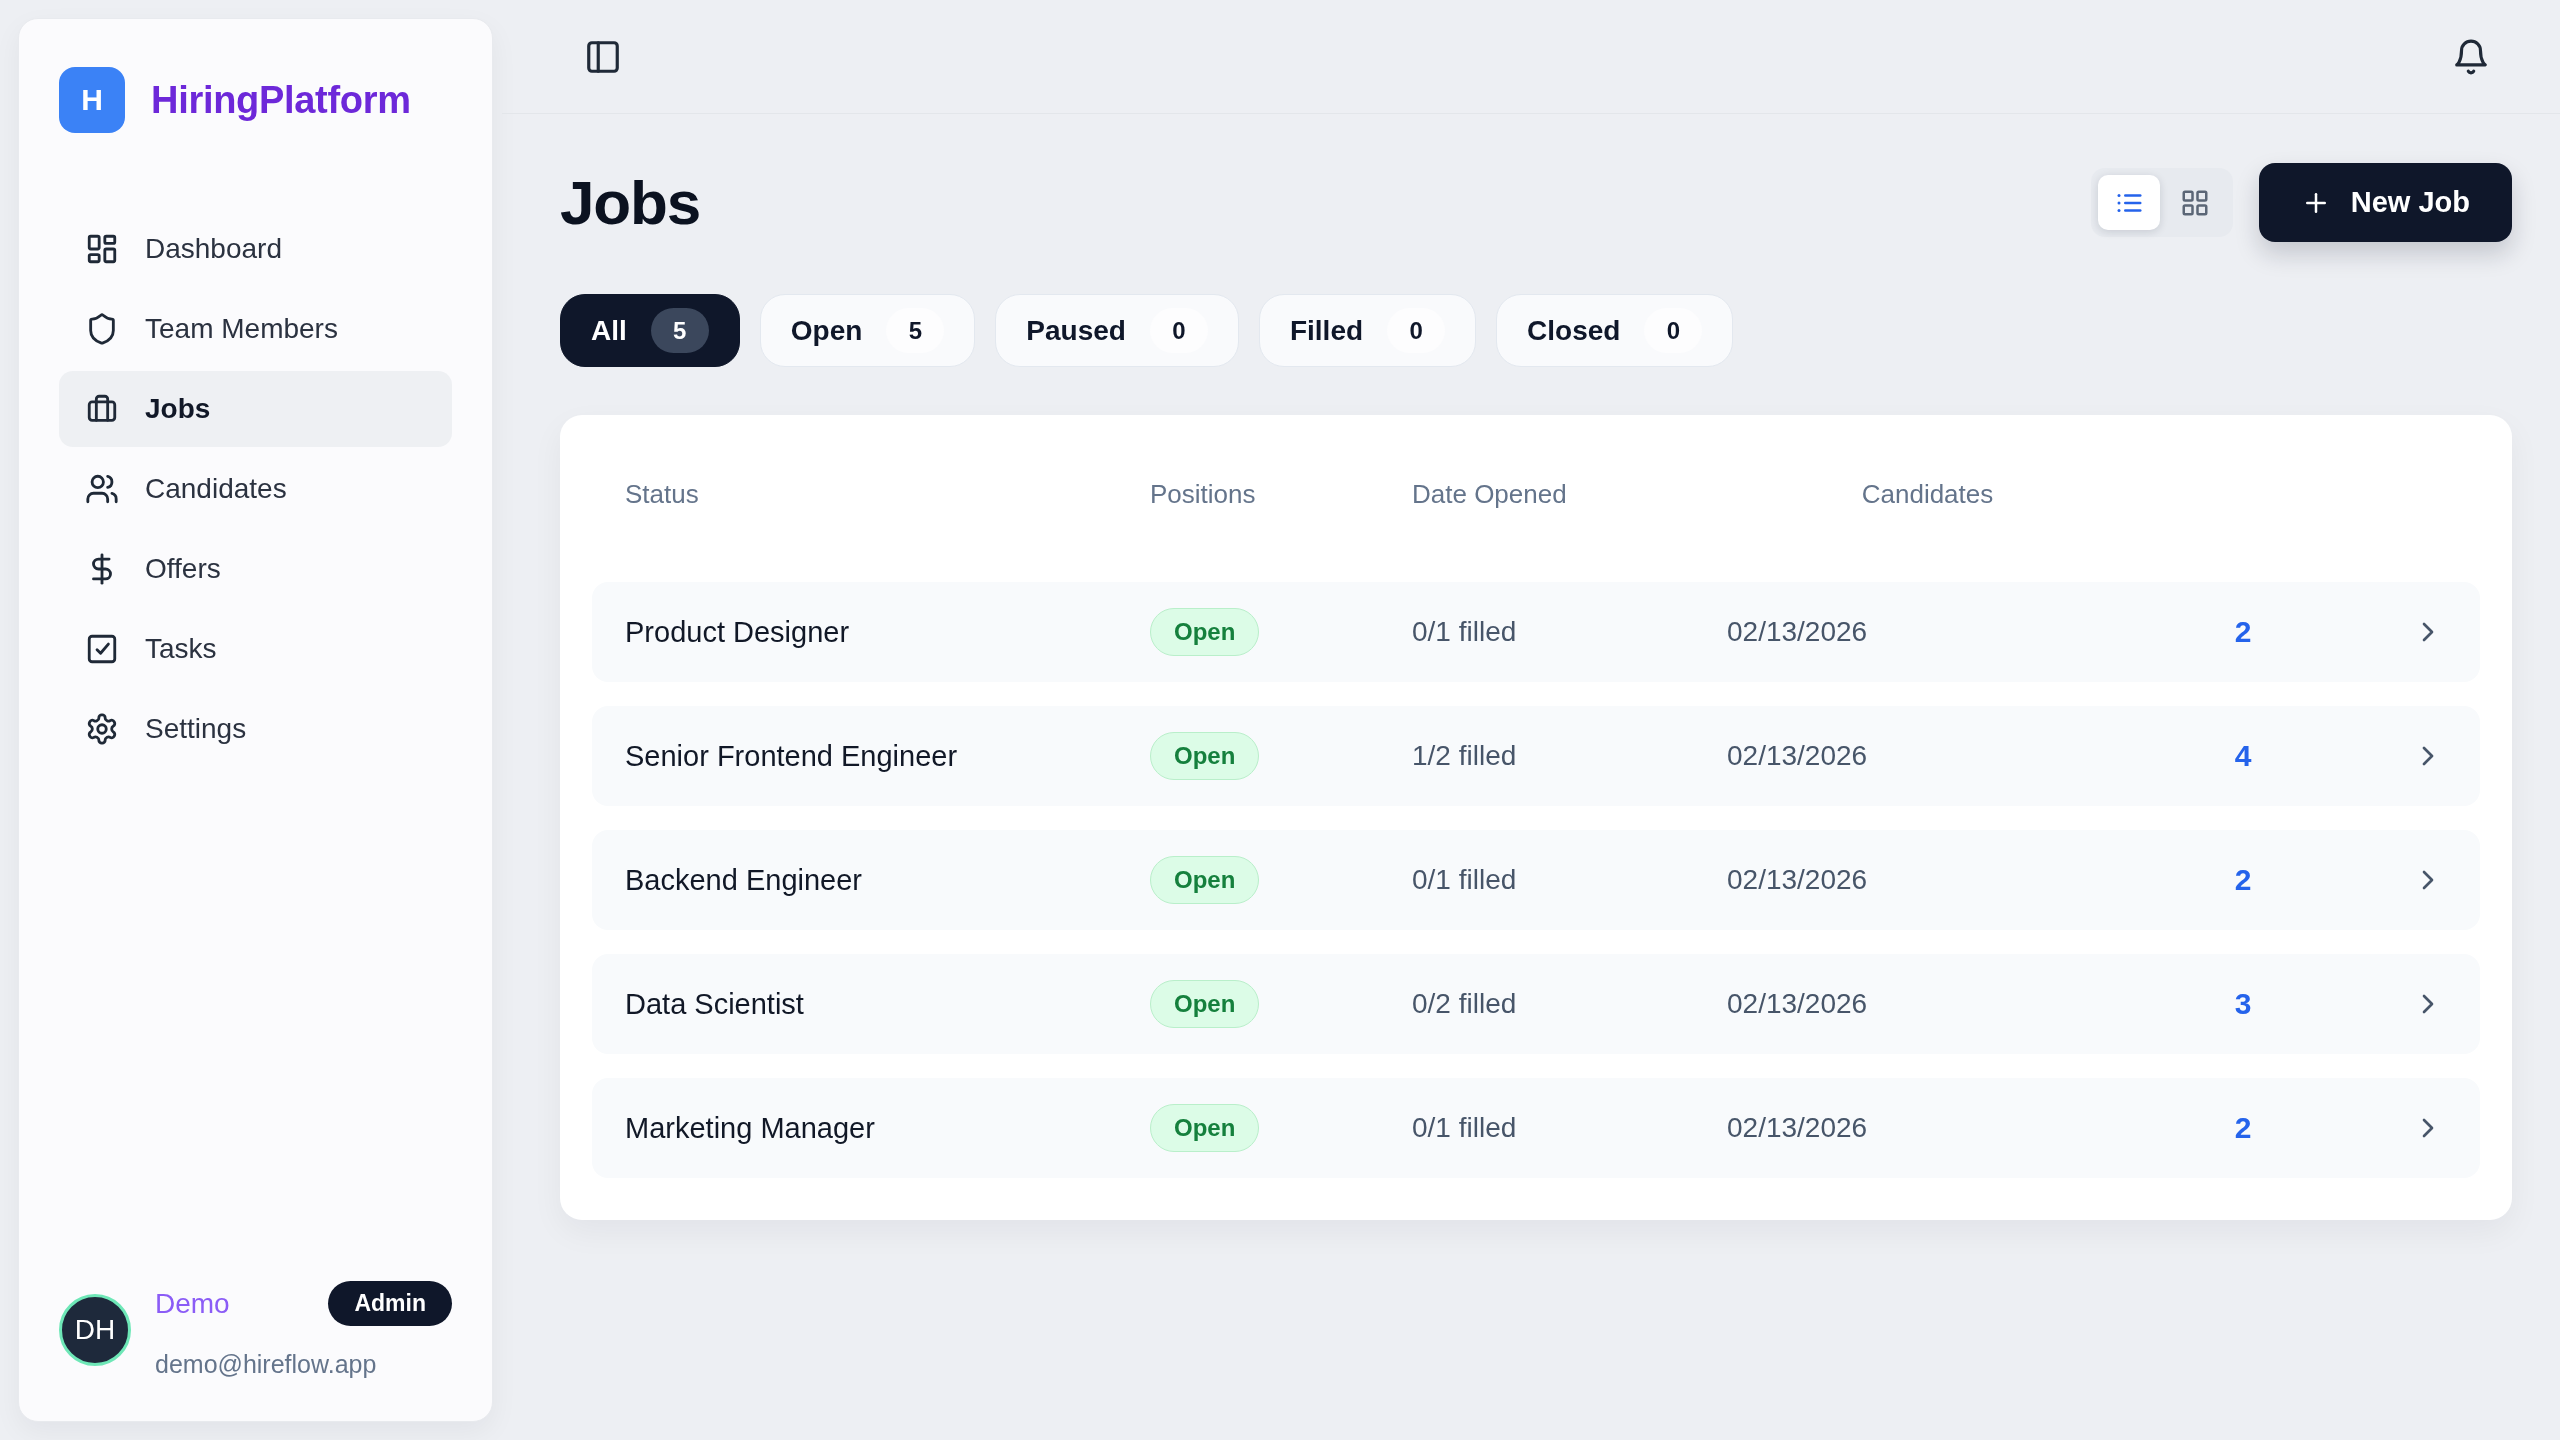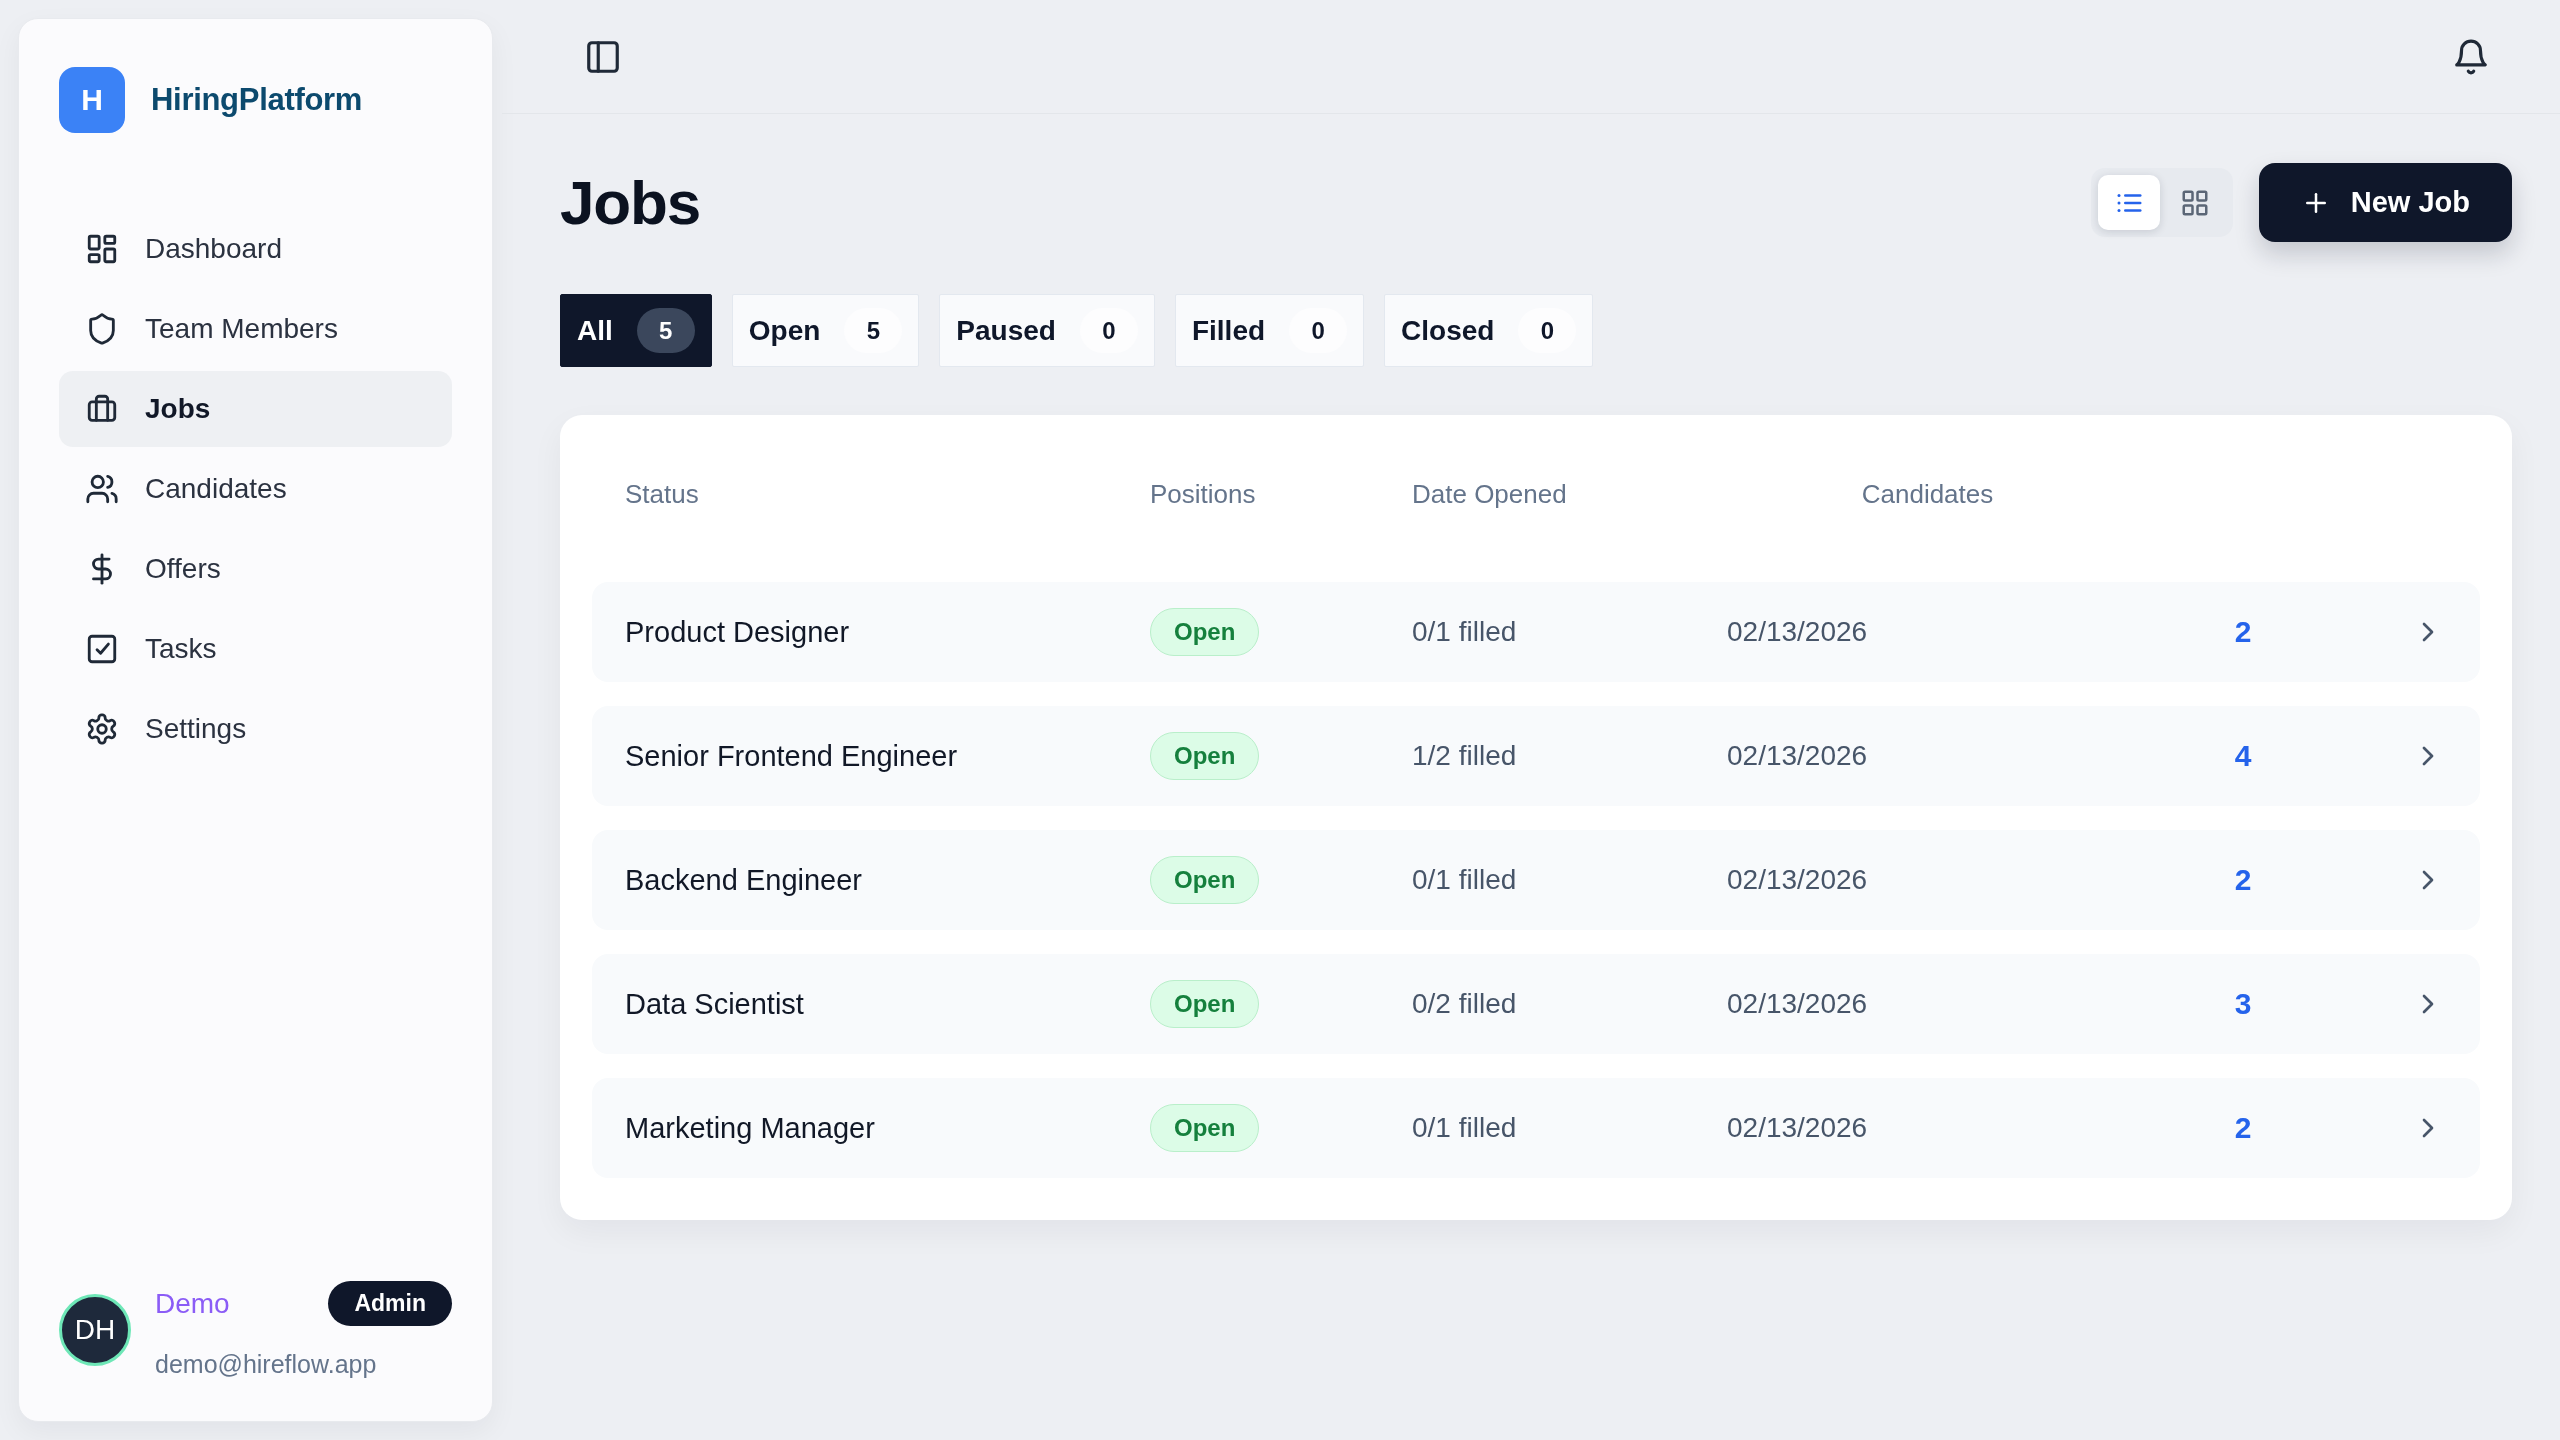--- a/index.html
+++ b/index.html
@@ -17,21 +17,21 @@
     background:#fbfbfd; border:1px solid #e8eaee; border-radius:20px;
     box-shadow:0 10px 28px rgba(15,23,42,.05);
     display:flex; flex-direction:column; padding:48px 40px 42px;
   }
   .logo-row { display:flex; align-items:center; gap:26px; margin-bottom:78px; }
   .logo-box {
     width:66px; height:66px; border-radius:16px; background:#3b82f6;
     color:#fff; font-size:30px; font-weight:700;
     display:flex; align-items:center; justify-content:center;
   }
-  .app-name { font-size:31px; font-weight:700; color:#0c4a6e; letter-spacing:-.3px; }
+  .app-name { font-size:38px; font-weight:700; color:#6d28d9; letter-spacing:-.3px; }
 
   .nav { display:flex; flex-direction:column; }
   .nav-item {
     display:flex; align-items:center; gap:26px; height:76px; margin-bottom:4px;
     padding:0 26px; border-radius:14px; font-size:28px; color:#2b3240; cursor:pointer;
   }
   .nav-item.active { background:#eef0f3; font-weight:600; color:#111827; }
   .nav-icon { width:34px; height:34px; color:#1f2937; flex:0 0 34px; }
 
   .user-row { margin-top:auto; display:flex; align-items:center; gap:24px; }
@@ -73,22 +73,22 @@
   .new-job {
     height:79px; padding:0 42px; background:#0f172a; color:#fff; border:none;
     border-radius:16px; font-size:29px; font-weight:600; font-family:inherit;
     display:flex; align-items:center; gap:20px; cursor:pointer;
     box-shadow:0 12px 24px rgba(15,23,42,.18);
   }
   .new-job .icon { width:30px; height:30px; }
 
   .filters { display:flex; gap:20px; margin-top:52px; }
   .filter-btn {
-    height:73px; display:flex; align-items:center; gap:24px; padding:0 16px;
-    border-radius:2px; font-size:28px; font-weight:600; color:#0f172a;
+    height:73px; display:flex; align-items:center; gap:24px; padding:0 30px;
+    border-radius:25px; font-size:28px; font-weight:600; color:#0f172a;
     background:#f9fafc; border:1.5px solid #e3e8ef; cursor:pointer; font-family:inherit;
   }
   .filter-btn.active { background:#0f172a; color:#fff; border-color:#0f172a; }
   .filter-count {
     min-width:58px; height:45px; padding:0 16px; border-radius:999px;
     display:flex; align-items:center; justify-content:center;
     font-size:24px; font-weight:600; background:#fdfdfe; color:#0f172a;
   }
   .filter-btn.active .filter-count { background:#3b475c; color:#fff; }
 

